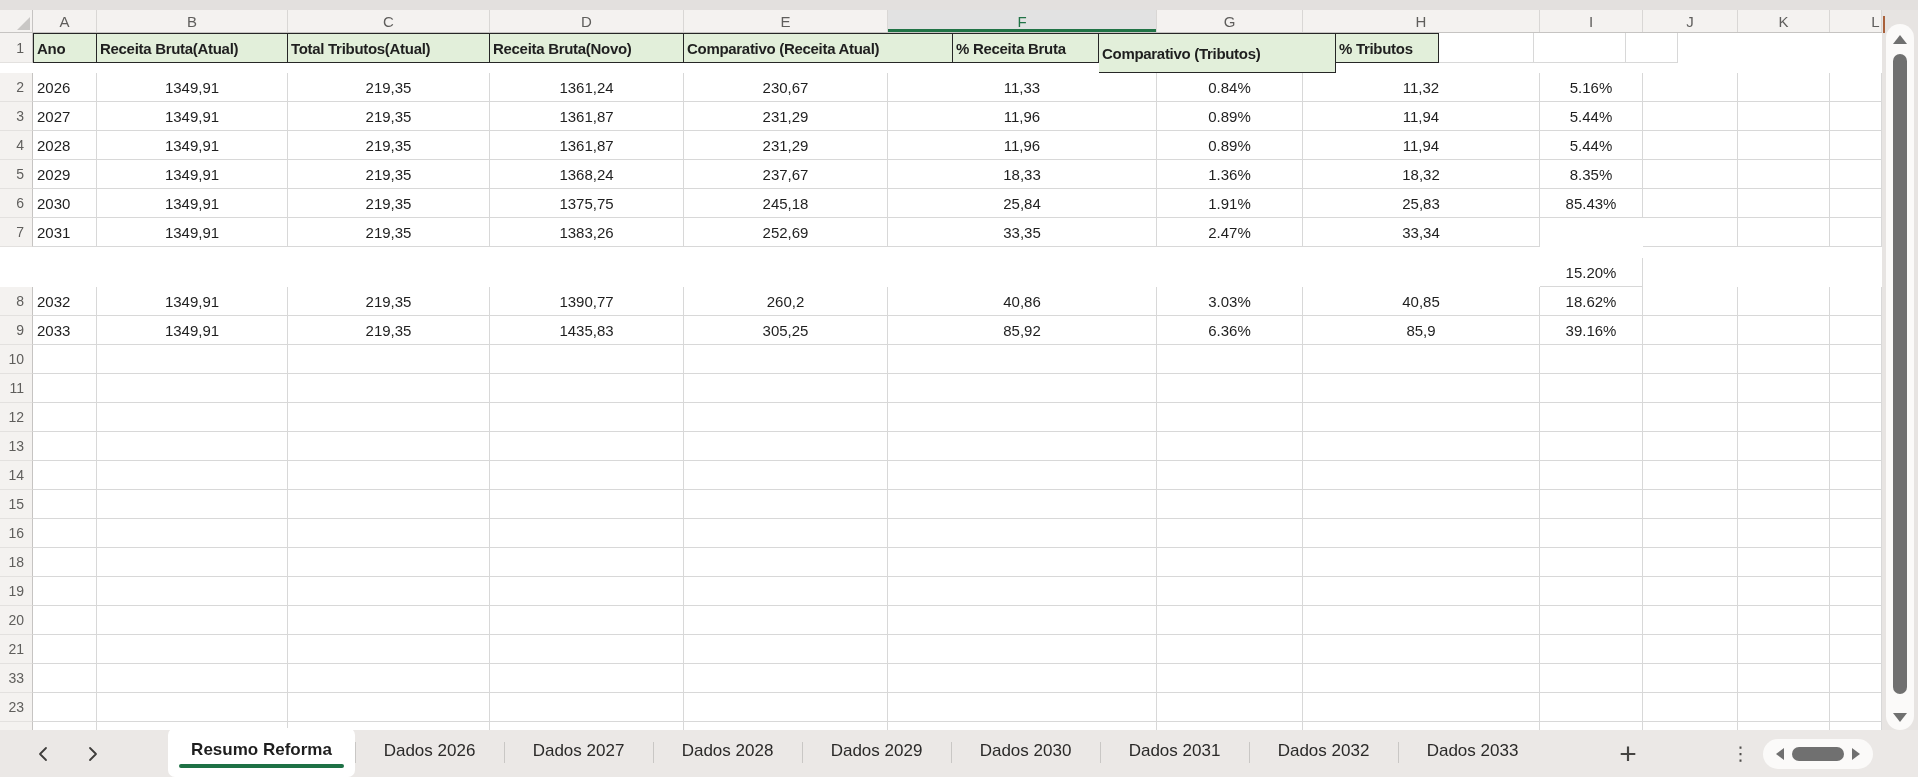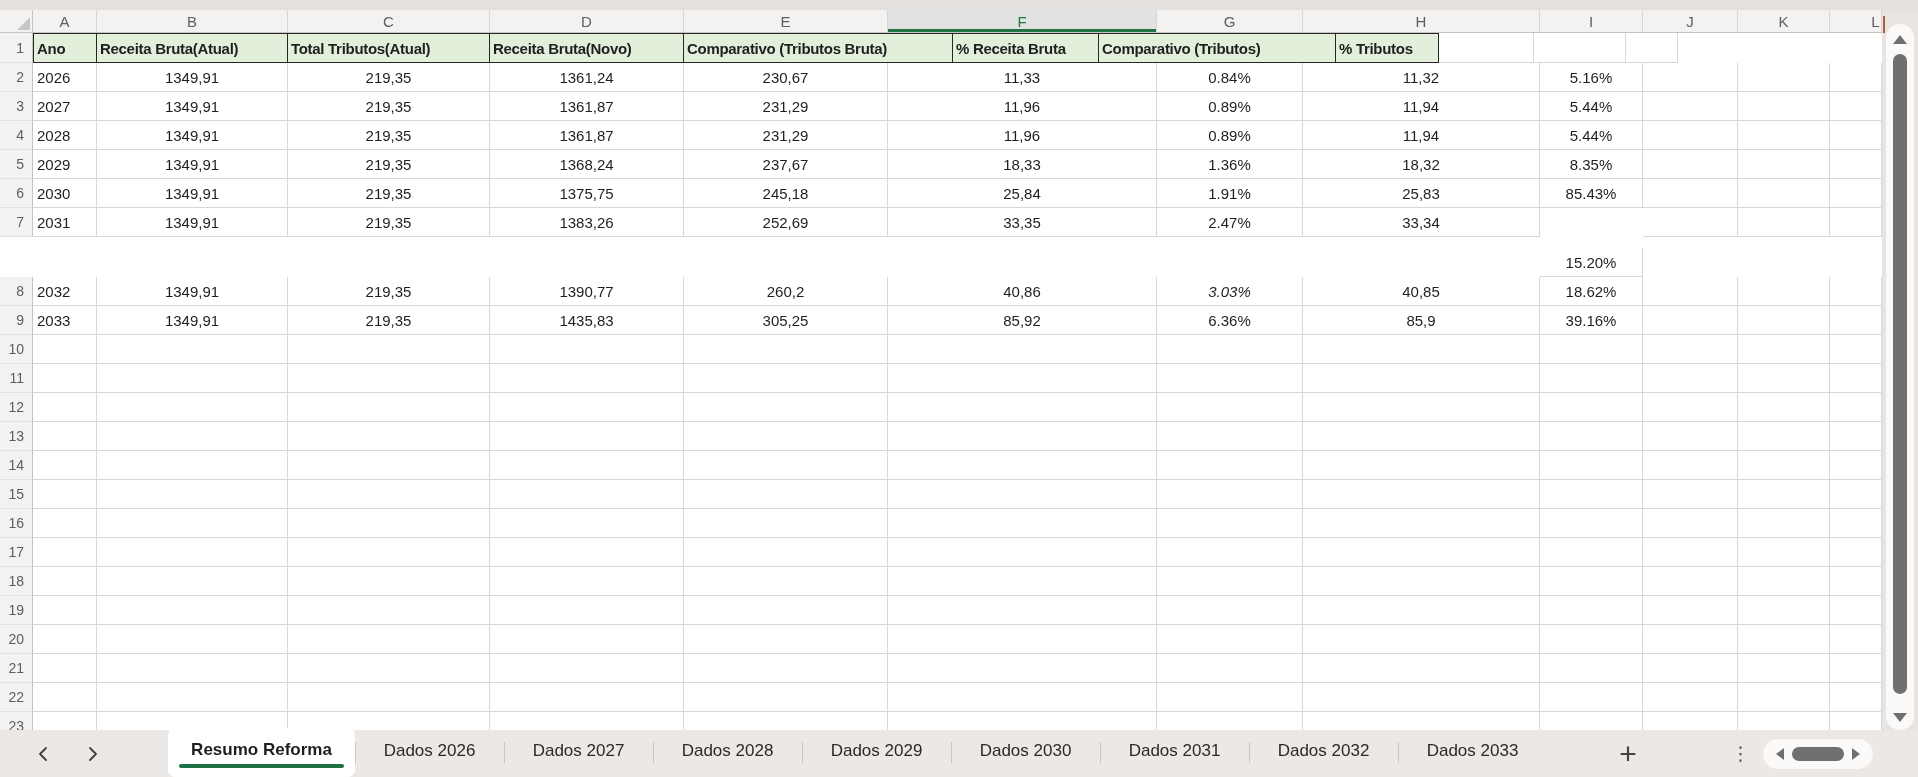--- a/index.html
+++ b/index.html
@@ -142,23 +142,23 @@
     </div>
 
   <div class="grid-body" id="grid-body">
 
   <div class="grow">
         <div class="rowhead" style="height: 30px;">1</div>
         <div class="cell hcell first" style="width: 64px; height: 30px;">Ano</div>
         <div class="cell hcell" style="width: 191px; height: 30px;">Receita Bruta(Atual)</div>
         <div class="cell hcell" style="width: 202px; height: 30px;">Total Tributos(Atual)</div>
         <div class="cell hcell" style="width: 194px; height: 30px;">Receita Bruta(Novo)</div>
-        <div class="cell hcell" style="width: 269px; height: 30px;">Comparativo (Tributos Bruta)</div>
+        <div class="cell hcell" style="width: 269px; height: 30px;">Comparativo (Receita Atual)</div>
         <div class="cell hcell" style="width: 146px; height: 30px;">% Receita Bruta</div>
-        <div class="cell hcell" style="width: 237px; height: 30px;">Comparativo (Tributos)</div>
+        <div class="cell hcell" style="width: 237px; height: 40px;">Comparativo (Tributos)</div>
         <div class="cell hcell" style="width: 103px; height: 30px;">% Tributos</div>
         <div class="cell" style="width: 95px; height: 30px;"></div>
         <div class="cell" style="width: 92px; height: 30px;"></div>
         <div class="cell" style="width: 52px; height: 30px;"></div>
       </div>
       <div class="grow">
         <div class="rowhead" style="height: 29px;">2</div>
         <div class="cell left" style="width: 64px; height: 29px;">2026</div>
         <div class="cell" style="width: 191px; height: 29px;">1349,91</div>
         <div class="cell" style="width: 202px; height: 29px;">219,35</div>
@@ -248,21 +248,21 @@
         <div class="cell" style="width: 52px; height: 29px;"></div>
       </div>
       <div class="grow">
         <div class="rowhead" style="height: 29px;">8</div>
         <div class="cell left" style="width: 64px; height: 29px;">2032</div>
         <div class="cell" style="width: 191px; height: 29px;">1349,91</div>
         <div class="cell" style="width: 202px; height: 29px;">219,35</div>
         <div class="cell" style="width: 194px; height: 29px;">1390,77</div>
         <div class="cell" style="width: 204px; height: 29px;">260,2</div>
         <div class="cell" style="width: 269px; height: 29px;">40,86</div>
-        <div class="cell" style="width: 146px; height: 29px; font-style: italic;">3.03%</div>
+        <div class="cell" style="width: 146px; height: 29px;">3.03%</div>
         <div class="cell" style="width: 237px; height: 29px;">40,85</div>
         <div class="cell" style="width: 103px; height: 29px;">18.62%</div>
         <div class="cell" style="width: 95px; height: 29px;"></div>
         <div class="cell" style="width: 92px; height: 29px;"></div>
         <div class="cell" style="width: 52px; height: 29px;"></div>
       </div>
       <div class="grow">
         <div class="rowhead" style="height: 29px;">9</div>
         <div class="cell left" style="width: 64px; height: 29px;">2033</div>
         <div class="cell" style="width: 191px; height: 29px;">1349,91</div>
@@ -376,35 +376,20 @@
         <div class="cell" style="width: 204px; height: 29px;"></div>
         <div class="cell" style="width: 269px; height: 29px;"></div>
         <div class="cell" style="width: 146px; height: 29px;"></div>
         <div class="cell" style="width: 237px; height: 29px;"></div>
         <div class="cell" style="width: 103px; height: 29px;"></div>
         <div class="cell" style="width: 95px; height: 29px;"></div>
         <div class="cell" style="width: 92px; height: 29px;"></div>
         <div class="cell" style="width: 52px; height: 29px;"></div>
       </div>
       <div class="grow">
-        <div class="rowhead" style="height: 29px;">17</div>
-        <div class="cell" style="width: 64px; height: 29px;"></div>
-        <div class="cell" style="width: 191px; height: 29px;"></div>
-        <div class="cell" style="width: 202px; height: 29px;"></div>
-        <div class="cell" style="width: 194px; height: 29px;"></div>
-        <div class="cell" style="width: 204px; height: 29px;"></div>
-        <div class="cell" style="width: 269px; height: 29px;"></div>
-        <div class="cell" style="width: 146px; height: 29px;"></div>
-        <div class="cell" style="width: 237px; height: 29px;"></div>
-        <div class="cell" style="width: 103px; height: 29px;"></div>
-        <div class="cell" style="width: 95px; height: 29px;"></div>
-        <div class="cell" style="width: 92px; height: 29px;"></div>
-        <div class="cell" style="width: 52px; height: 29px;"></div>
-      </div>
-      <div class="grow">
         <div class="rowhead" style="height: 29px;">18</div>
         <div class="cell" style="width: 64px; height: 29px;"></div>
         <div class="cell" style="width: 191px; height: 29px;"></div>
         <div class="cell" style="width: 202px; height: 29px;"></div>
         <div class="cell" style="width: 194px; height: 29px;"></div>
         <div class="cell" style="width: 204px; height: 29px;"></div>
         <div class="cell" style="width: 269px; height: 29px;"></div>
         <div class="cell" style="width: 146px; height: 29px;"></div>
         <div class="cell" style="width: 237px; height: 29px;"></div>
         <div class="cell" style="width: 103px; height: 29px;"></div>
@@ -451,21 +436,21 @@
         <div class="cell" style="width: 204px; height: 29px;"></div>
         <div class="cell" style="width: 269px; height: 29px;"></div>
         <div class="cell" style="width: 146px; height: 29px;"></div>
         <div class="cell" style="width: 237px; height: 29px;"></div>
         <div class="cell" style="width: 103px; height: 29px;"></div>
         <div class="cell" style="width: 95px; height: 29px;"></div>
         <div class="cell" style="width: 92px; height: 29px;"></div>
         <div class="cell" style="width: 52px; height: 29px;"></div>
       </div>
       <div class="grow">
-        <div class="rowhead" style="height: 29px;">22</div>
+        <div class="rowhead" style="height: 29px;">33</div>
         <div class="cell" style="width: 64px; height: 29px;"></div>
         <div class="cell" style="width: 191px; height: 29px;"></div>
         <div class="cell" style="width: 202px; height: 29px;"></div>
         <div class="cell" style="width: 194px; height: 29px;"></div>
         <div class="cell" style="width: 204px; height: 29px;"></div>
         <div class="cell" style="width: 269px; height: 29px;"></div>
         <div class="cell" style="width: 146px; height: 29px;"></div>
         <div class="cell" style="width: 237px; height: 29px;"></div>
         <div class="cell" style="width: 103px; height: 29px;"></div>
         <div class="cell" style="width: 95px; height: 29px;"></div>

